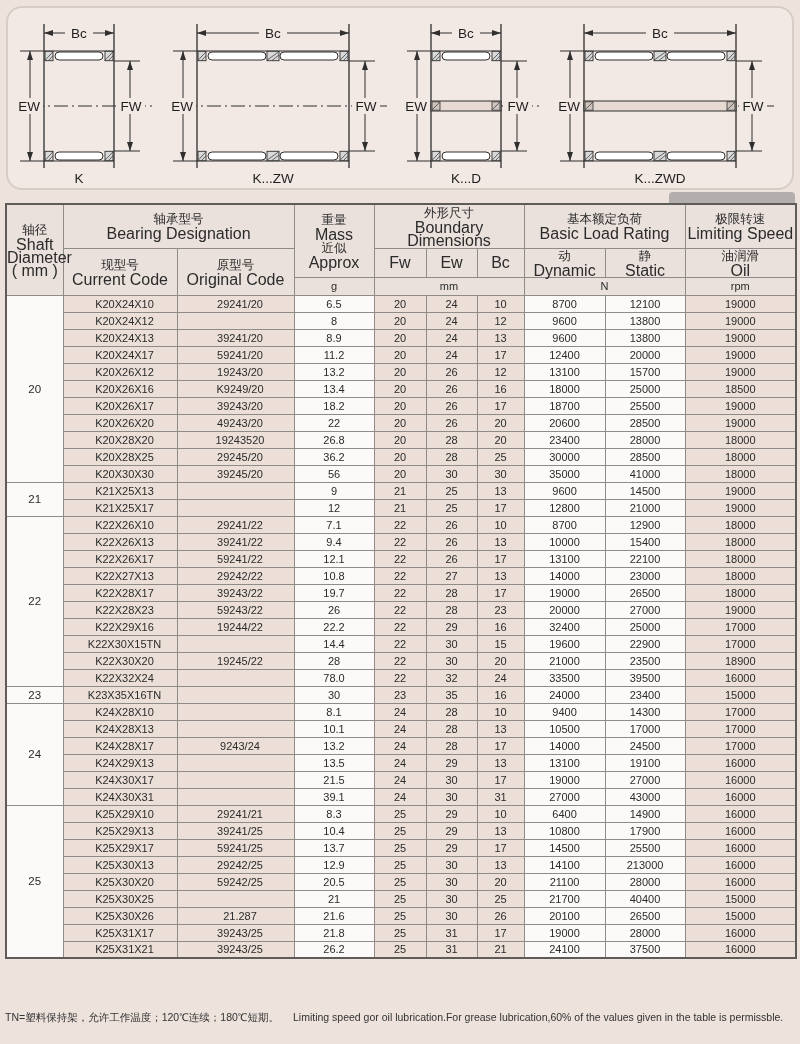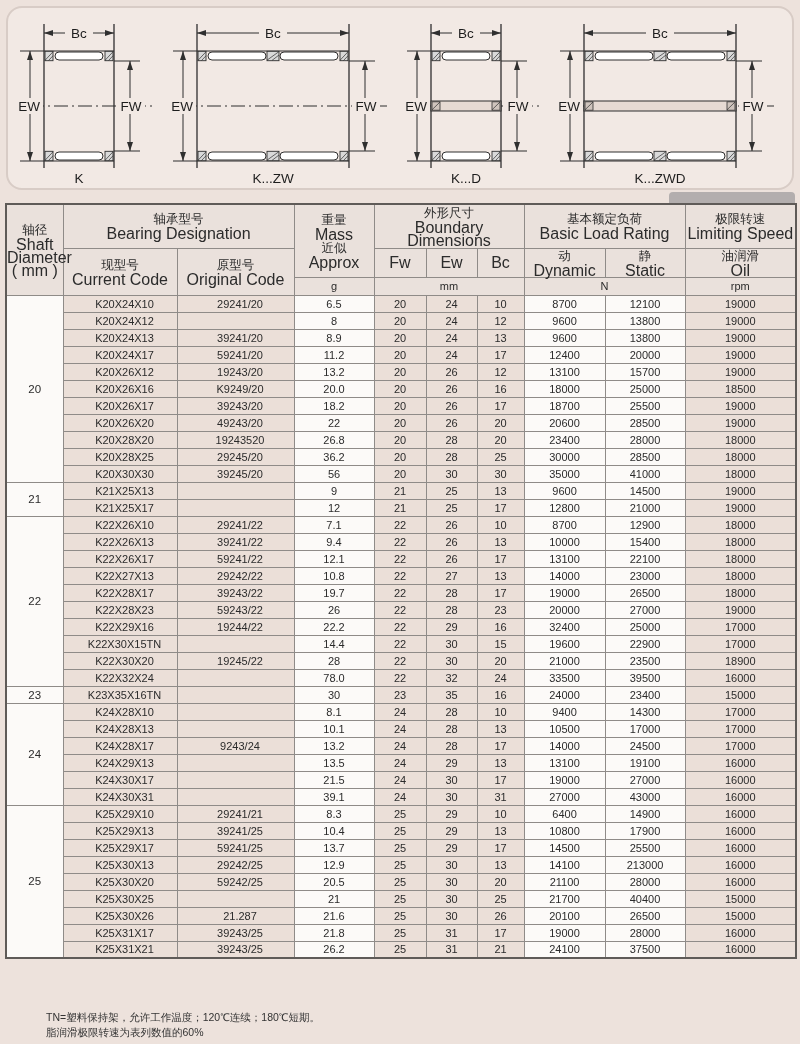--- a/index.html
+++ b/index.html
@@ -39,21 +39,21 @@
   td.code { text-align:left; padding-left:9px; }
   td.pink { background:#ebdfd8; }
   td.white { background:#fcfaf8; }
   td.shaft { background:#fcfaf8; text-align:center; font-size:11.5px; }
 
   
   .notes {
     position:absolute; left:5px; top:1010px; width:790px;
     display:flex; gap:10px; font-size:10.5px; line-height:15px; color:#333;
   }
-  .notes .zh-col { width:278px;margin-left:41px; }
+  .notes .zh-col { width:278px; }
   .notes .en-col { flex:1; }
 </style>
 </head>
 <body>
 
 <div class="page">
 
   <div class="diagram-panel">
     <div class="diagram"><svg viewBox="0 0 150 180" width="150" height="180">
           <line x1="30" y1="13" x2="30" y2="157" stroke="#2f2f2f" stroke-width="1.3"></line>
@@ -370,21 +370,21 @@
           <td class="pink">20</td>
           <td class="pink">26</td>
           <td class="pink">12</td>
           <td class="white">13100</td>
           <td class="white">15700</td>
           <td class="pink">19000</td>
         </tr>
         <tr>
           <td class="code pink">K20X26X16</td>
           <td class="code pink">K9249/20</td>
-          <td class="white">20.0</td>
+          <td class="white">13.4</td>
           <td class="pink">20</td>
           <td class="pink">26</td>
           <td class="pink">16</td>
           <td class="white">18000</td>
           <td class="white">25000</td>
           <td class="pink">18500</td>
         </tr>
         <tr>
           <td class="code pink">K20X26X17</td>
           <td class="code pink">39243/20</td>
@@ -752,19 +752,19 @@
           <td class="white">24100</td>
           <td class="white">37500</td>
           <td class="pink">16000</td>
         </tr>
       </tbody>
   </table>
 
   <div class="notes">
     <div class="zh-col">
       <div>TN=塑料保持架，允许工作温度；120℃连续；180℃短期。</div>
-      <div>脂润滑极限转速为表列数值的60%</div>
     </div>
     <div class="en-col">
+      <div>Limiting speed gor oil lubrication.For grease lubrication,60% of the values given in the table is permissble.</div>
     </div>
   </div>
 
 </div>
 
 </body></html>

